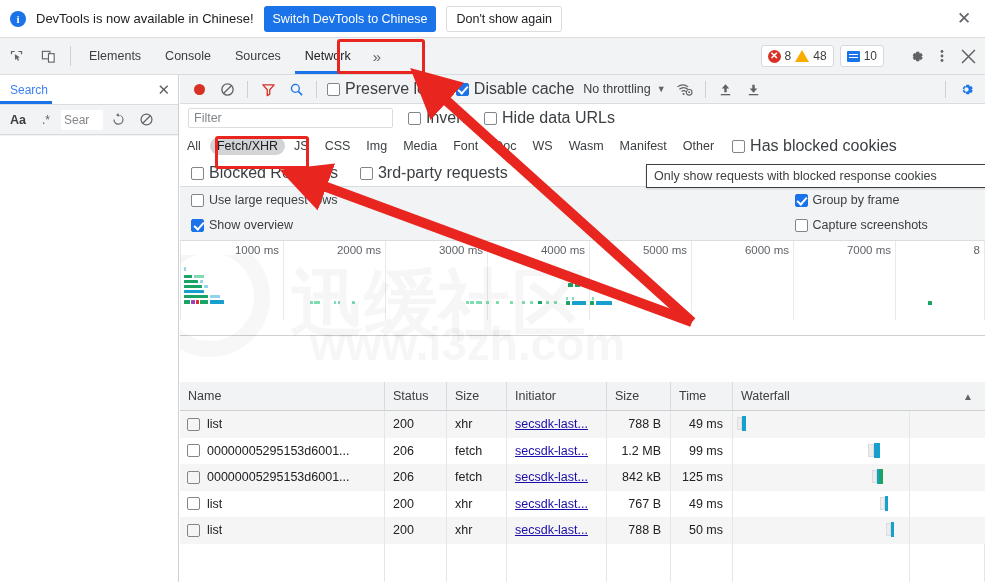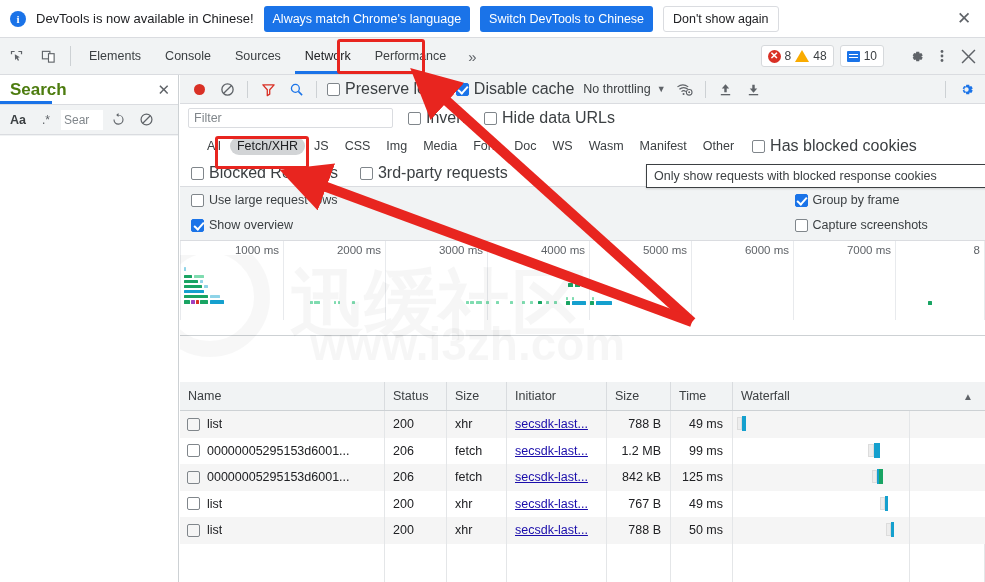--- a/index.html
+++ b/index.html
@@ -112,21 +112,21 @@
   
   .leftpanel {
     position: absolute; left: 0; top: 75px; width: 179px; bottom: 0;
     background: #f1f3f4; border-right: 1px solid #cdd1d4;
   }
   .search-header {
     height: 30px; display: flex; align-items: center;
     background: #fff; border-bottom: 1px solid #dadce0;
     padding-left: 10px; position: relative;
   }
-  .search-header .title { font-size: 17px; color: #4d7c0f; font-weight: bold; }
+  .search-header .title { font-size: 12px; color: #3b82f6; }
   .search-header::after {
     content:""; position:absolute; left:0; bottom:0; width:52px; height:3px; background:#1a73e8;
   }
   .search-header .x {
     margin-left: auto; margin-right: 8px; color: #5f6368; font-size: 15px; cursor: pointer;
   }
   .search-toolbar {
     height: 30px; display: flex; align-items: center; gap: 2px;
     background: #f1f3f4; padding: 0 5px;
     border-bottom: 1px solid #dadce0;
@@ -189,21 +189,21 @@
   .filter-input {
     width: 205px; height: 20px; border: 1px solid #dadce0; border-radius: 2px;
     font-size: 12.5px; padding: 0 5px; color: #3c4043; outline: none;
     font-family: "Liberation Sans", sans-serif; background: #fff;
   }
   .filter-input::placeholder { color: #80868b; }
 
   
   .types-row {
     height: 28px; display:flex; align-items:center; background:#fff;
-    padding: 0 20px; gap: 2px; position: relative;
+    padding: 0 0; gap: 2px; position: relative;
   }
   .type-chip {
     font-size: 12.5px; color: #3c4043; padding: 2px 7px; border-radius: 9px; cursor: pointer;
     white-space: nowrap;
   }
   .type-chip.active { background: #d2d4d6; color: #202124; }
 
   
   .blocked-row {
     height: 27px; display:flex; align-items:center; background:#fff;
@@ -294,21 +294,20 @@
   .anno-svg { position: absolute; left: 0; top: 0; width: 985px; height: 582px; pointer-events: none; }
 </style>
 </head>
 <body>
 
 <div id="app">
 
   <div class="infobar">
     <div class="info-icon">i</div>
     <div class="info-text">DevTools is now available in Chinese!</div>
-    <button class="btn-blue">Always match Chrome's language</button>
     <button class="btn-blue">Switch DevTools to Chinese</button>
     <button class="btn-plain">Don't show again</button>
     <div class="infobar-close">✕</div>
   </div>
 
   <div class="tabbar">
     <div class="tb-icon">
       <svg width="15" height="15" viewBox="0 0 16 16">
           <path d="M2 2h4v1.3H3.3v2.4H2V2zm8 0h4v3.7h-1.3V3.3H10V2z" fill="#5f6368"></path>
           <path d="M6.2 5.6l5.4 3.1-2.2.6 1.4 2.6-1.3.7-1.4-2.6-1.6 1.6z" fill="#5f6368"></path>
@@ -326,23 +325,20 @@
         <span>Elements</span>
       </div>
     <div class="tab">
         <span>Console</span>
       </div>
     <div class="tab">
         <span>Sources</span>
       </div>
     <div class="tab selected">
         <span>Network</span>
-      </div>
-    <div class="tab">
-        <span>Performance</span>
       </div>
     <div class="tab-more">»</div>
 
     <div class="tb-right">
       <div class="badge-group">
         <span class="err-dot">✕</span>
         <span class="num">8</span>
         <span class="warn-tri"></span>
         <span class="num">48</span>
       </div>

